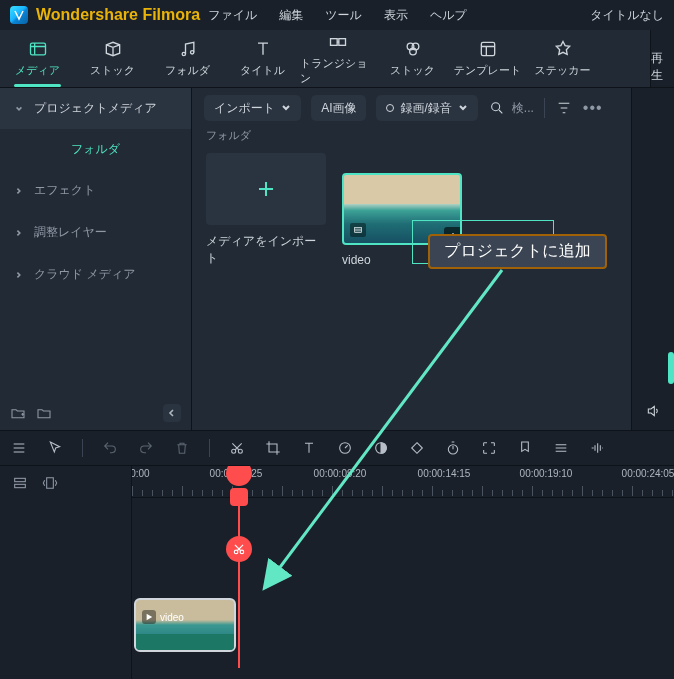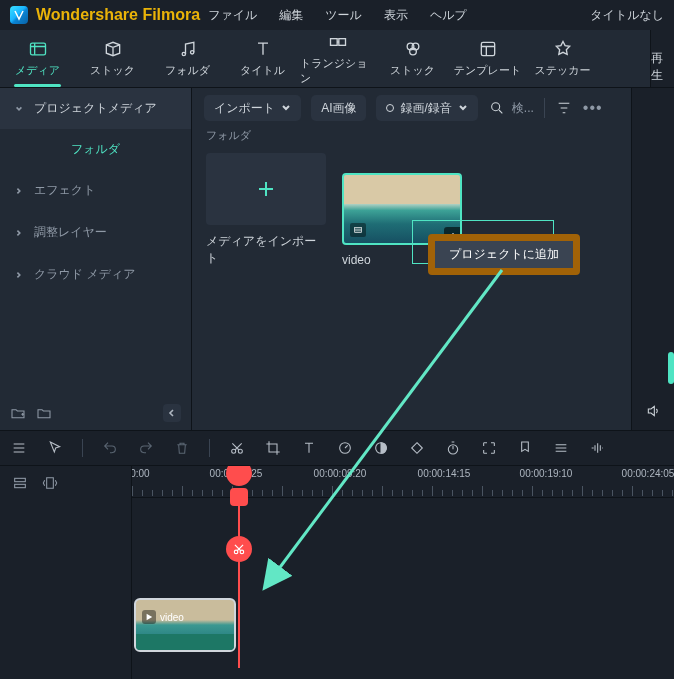--- a/index.html
+++ b/index.html
@@ -68,21 +68,21 @@
   .thumb.import{border:none;color:var(--accent);}
   .thumb.import svg{width:24px;height:24px;stroke:var(--accent);stroke-width:2;fill:none;}
   .thumb.video{border:2px solid var(--accent);overflow:hidden;
     background:linear-gradient(to bottom,#d9c9a6 0%,#d9c9a6 42%,#b8d4c6 42%,#3da297 52%,#1f6d75 72%,#165062 100%);}
   .badge-left{position:absolute;left:6px;bottom:6px;width:16px;height:14px;background:#00000066;border-radius:2px;color:#fff;display:flex;align-items:center;justify-content:center;}
   .badge-left svg{width:10px;height:10px;fill:none;stroke:#fff;stroke-width:1.6;}
   .badge-add{position:absolute;right:-2px;bottom:-2px;width:18px;height:18px;border-radius:3px;background:#00000099;color:#fff;display:flex;align-items:center;justify-content:center;}
   .badge-add svg{width:12px;height:12px;fill:none;stroke:#fff;stroke-width:2;}
   .card-label{font-size:12px;color:var(--text);}
 
-  .tooltip{position:absolute;left:236px;top:146px;padding:5px 14px;border:7px solid #a16207;border-radius:4px;background:#3a4452;color:#fff;font-size:12px;white-space:nowrap;text-align:right;}
+  .tooltip{position:absolute;left:236px;top:146px;padding:5px 14px;border:2px solid #a16207;border-radius:4px;background:#3a4452;color:#fff;font-size:16px;white-space:nowrap;text-align:right;}
   .callout{position:absolute;left:220px;top:132px;width:142px;height:44px;border:1px solid var(--accent);pointer-events:none;}
 
   .right-rail{width:42px;background:var(--bg);display:flex;flex-direction:column;align-items:center;padding-top:6px;gap:12px;}
   .rail-accent{width:6px;height:32px;background:var(--accent);border-radius:3px;margin-top:258px;align-self:flex-end;}
 
   
   .tl-tools{height:36px;background:var(--bg);border-top:1px solid var(--divider);border-bottom:1px solid var(--divider);display:flex;align-items:center;padding:0 10px;gap:18px;}
   .tl-tools .tool{width:18px;height:18px;color:#b7bec7;display:flex;align-items:center;justify-content:center;}
   .tl-tools .tool svg{width:16px;height:16px;fill:none;stroke:currentColor;stroke-width:1.6;}
   .tl-tools .tool.dim{color:#5a6572;}

